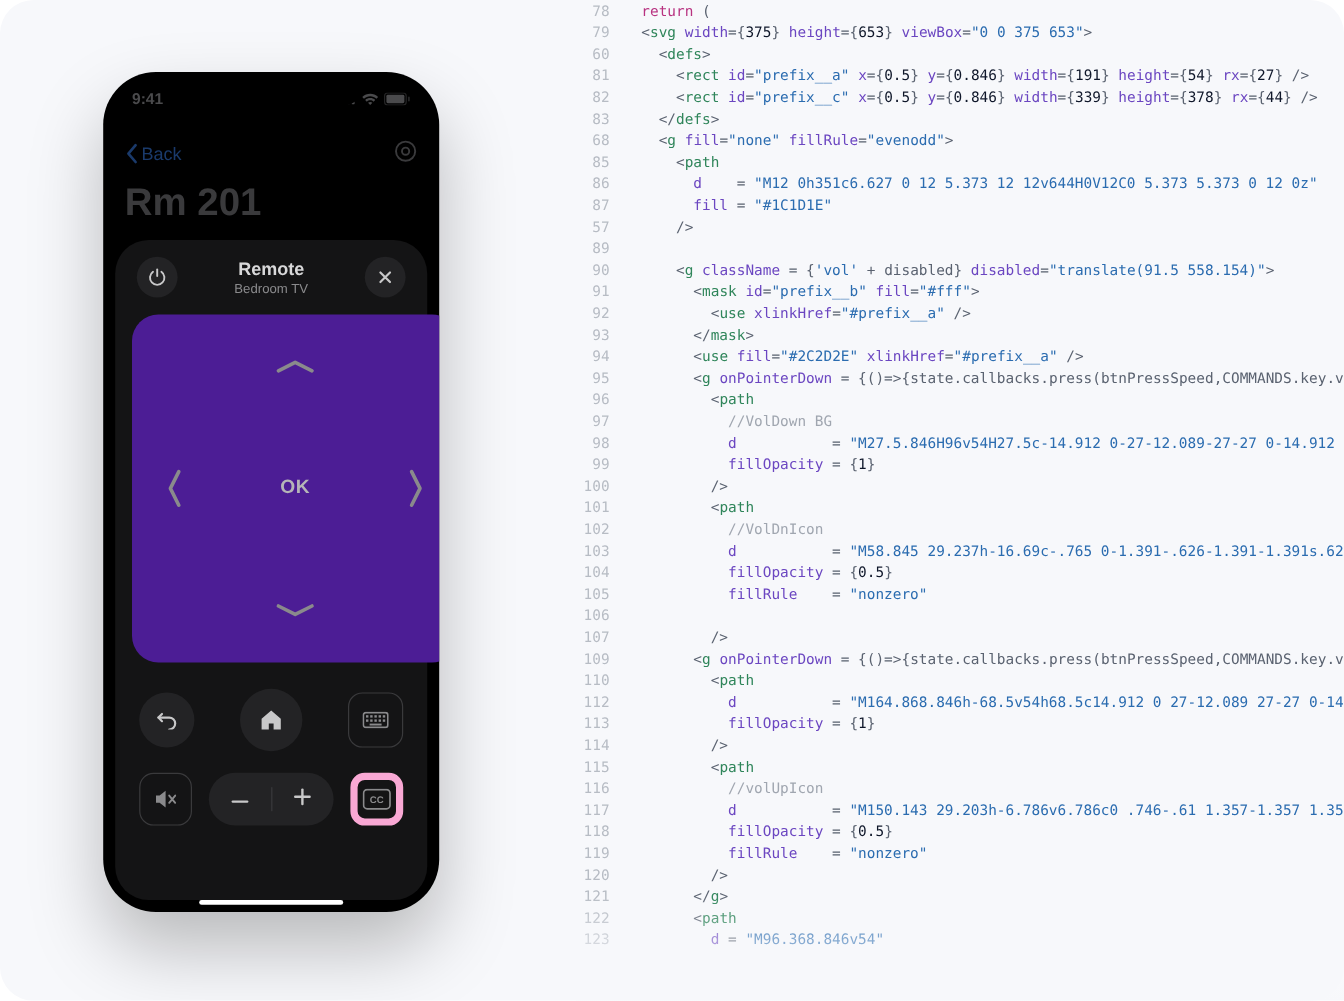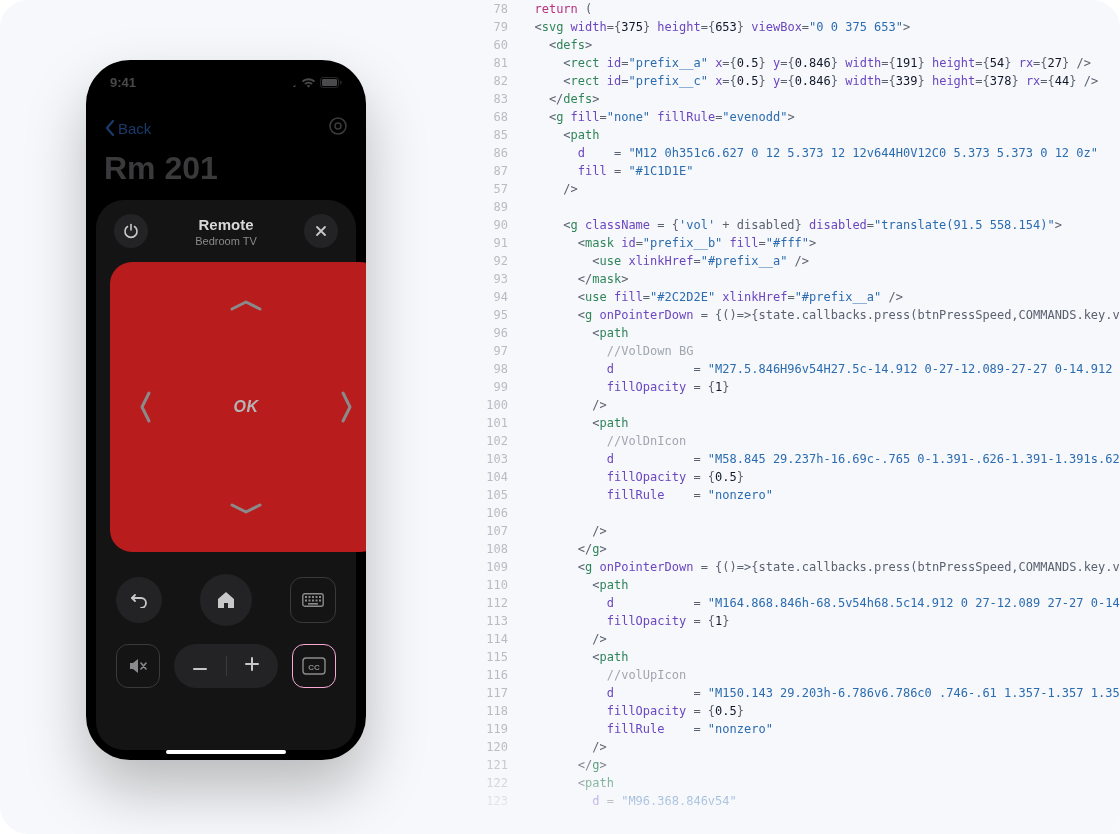--- a/index.html
+++ b/index.html
@@ -115,25 +115,24 @@
     text-align: center;
     color: #e5e5e6;
   }
   .card-title { font-size:15px; font-weight:600; color:#d8d8d9; }
   .card-sub   { font-size:11px; color:#8a8a8c; margin-top:2px; }
 
   .dpad {
     margin-top: 14px;
     width: 272px;
     height: 290px;
-    background: #b91c1c;
+    background: #4c1d95;
     border-radius: 22px;
     position: relative;
     color:#8a8a8c;
-    font-style:italic;
   }
   .dpad .arrow { position:absolute; display:flex; align-items:center; justify-content:center; }
   .dpad .up    { top: 36px; left:0; right:0; }
   .dpad .down  { bottom: 36px; left:0; right:0; }
   .dpad .left  { left: 28px; top:0; bottom:0; }
   .dpad .right { right: 28px; top:0; bottom:0; }
   .dpad .ok    { position:absolute; top:50%; left:50%; transform:translate(-50%,-50%); font-size:16px; font-weight:700; color:#b5b5b7; letter-spacing:0.5px; }
 
   .row-3 {
     margin-top: 22px;
@@ -159,21 +158,21 @@
     height:44px;
     background:#232325;
     border-radius:22px;
     display:flex;
     align-items:center;
     justify-content:space-around;
     color:#c8c8c9;
     position:relative;
   }
   .vol-pill .div { position:absolute; left:50%; top:12px; bottom:12px; width:1px; background:#3a3a3c; }
-  .cc-btn { width:44px; height:44px; border-radius:12px; border:1px solid #f9a8d4; display:flex; align-items:center; justify-content:center; color:#8a8a8c; font-size:10px; font-weight:700; }
+  .cc-btn { width:44px; height:44px; border-radius:12px; border:6px solid #f9a8d4; display:flex; align-items:center; justify-content:center; color:#8a8a8c; font-size:10px; font-weight:700; }
 
   .home-indicator {
     position:absolute;
     bottom: 6px;
     left:50%;
     transform:translateX(-50%);
     width: 120px;
     height: 4px;
     background:#fff;
     border-radius: 2px;
@@ -394,21 +393,20 @@
       <div class="code-line"><span class="lineno">98</span><span class="tok">            <span class="attr">d</span>           = <span class="str">"M27.5.846H96v54H27.5c-14.912 0-27-12.089-27-27 0-14.912 12.08</span></span></div>
       <div class="code-line"><span class="lineno">99</span><span class="tok">            <span class="attr">fillOpacity</span> = {<span class="num">1</span>}</span></div>
       <div class="code-line"><span class="lineno">100</span><span class="tok">          /&gt;</span></div>
       <div class="code-line"><span class="lineno">101</span><span class="tok">          &lt;<span class="tag">path</span></span></div>
       <div class="code-line"><span class="lineno">102</span><span class="tok">            <span class="cmt">//VolDnIcon</span></span></div>
       <div class="code-line"><span class="lineno">103</span><span class="tok">            <span class="attr">d</span>           = <span class="str">"M58.845 29.237h-16.69c-.765 0-1.391-.626-1.391-1.391s.626-1.3</span></span></div>
       <div class="code-line"><span class="lineno">104</span><span class="tok">            <span class="attr">fillOpacity</span> = {<span class="num">0.5</span>}</span></div>
       <div class="code-line"><span class="lineno">105</span><span class="tok">            <span class="attr">fillRule</span>    = <span class="str">"nonzero"</span></span></div>
       <div class="code-line"><span class="lineno">106</span><span class="tok"> </span></div>
       <div class="code-line"><span class="lineno">107</span><span class="tok">          /&gt;</span></div>
-      <div class="code-line"><span class="lineno">108</span><span class="tok">        &lt;/<span class="tag">g</span>&gt;</span></div>
       <div class="code-line"><span class="lineno">109</span><span class="tok">        &lt;<span class="tag">g</span> <span class="attr">onPointerDown</span> = {()=&gt;{<span class="id">state</span>.<span class="id">callbacks</span>.<span class="id">press</span>(<span class="id">btnPressSpeed</span>,<span class="id">COMMANDS</span>.<span class="id">key</span>.<span class="id">volUp</span>,</span></div>
       <div class="code-line"><span class="lineno">110</span><span class="tok">          &lt;<span class="tag">path</span></span></div>
       <div class="code-line"><span class="lineno">112</span><span class="tok">            <span class="attr">d</span>           = <span class="str">"M164.868.846h-68.5v54h68.5c14.912 0 27-12.089 27-27 0-14.912</span></span></div>
       <div class="code-line"><span class="lineno">113</span><span class="tok">            <span class="attr">fillOpacity</span> = {<span class="num">1</span>}</span></div>
       <div class="code-line"><span class="lineno">114</span><span class="tok">          /&gt;</span></div>
       <div class="code-line"><span class="lineno">115</span><span class="tok">          &lt;<span class="tag">path</span></span></div>
       <div class="code-line"><span class="lineno">116</span><span class="tok">            <span class="cmt">//volUpIcon</span></span></div>
       <div class="code-line"><span class="lineno">117</span><span class="tok">            <span class="attr">d</span>           = <span class="str">"M150.143 29.203h-6.786v6.786c0 .746-.61 1.357-1.357 1.357-.74</span></span></div>
       <div class="code-line"><span class="lineno">118</span><span class="tok">            <span class="attr">fillOpacity</span> = {<span class="num">0.5</span>}</span></div>
       <div class="code-line"><span class="lineno">119</span><span class="tok">            <span class="attr">fillRule</span>    = <span class="str">"nonzero"</span></span></div>

